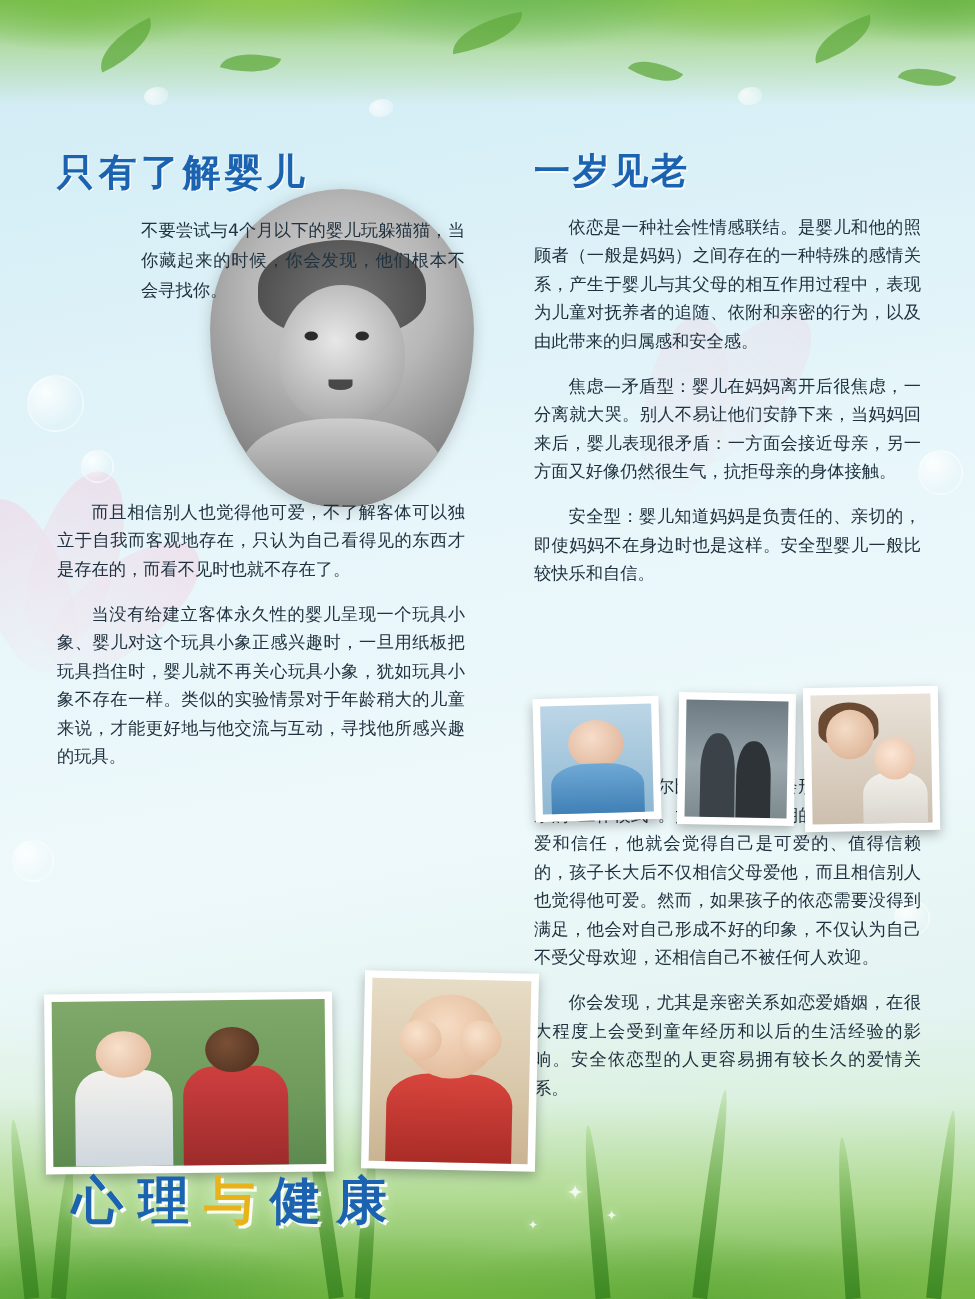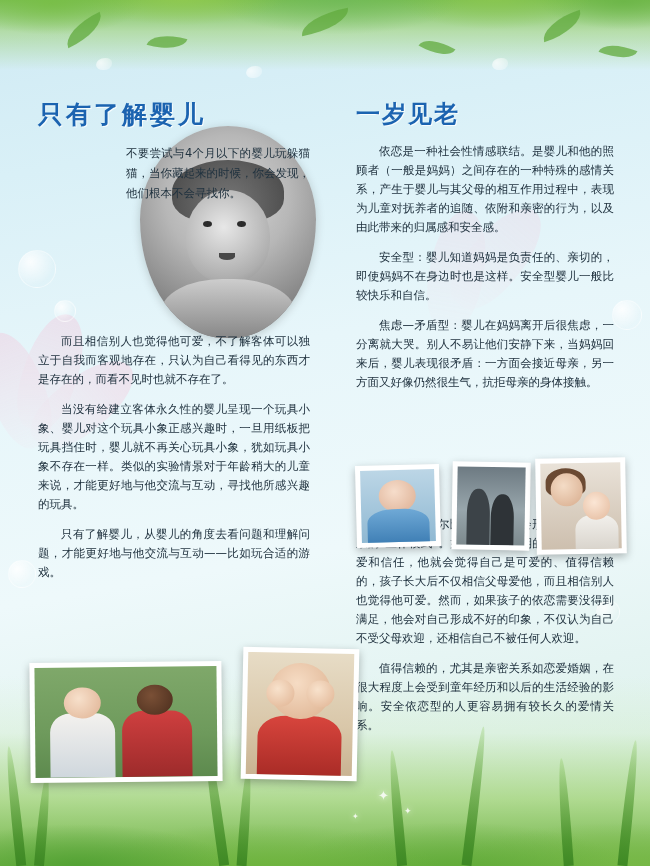--- a/index.html
+++ b/index.html
@@ -123,21 +123,21 @@
   p.para {
     margin: 0 0 11px 0;
     font-size: 11.5px;
     line-height: 19px;
     color: #20323f;
     text-align: justify;
     text-indent: 2em;
   }
   p.para.lead {
     text-indent: 0;
-    margin-left: 88px;
+    margin-left: 56px;
     line-height: 20px;
   }
 
   
   .portrait-wrap {
     position: absolute;
     left: 140px; top: 126px;
     width: 176px; height: 212px;
   }
   .portrait {
@@ -355,31 +355,30 @@
         <div class="body"></div>
       </div>
     </div>
 
     <div class="col-left">
       <h1 class="title">只有了解婴儿</h1>
       <p class="para lead">不要尝试与4个月以下的婴儿玩躲猫猫，当你藏起来的时候，你会发现，他们根本不会寻找你。</p>
       <div style="height:118px"></div>
       <p class="para">而且相信别人也觉得他可爱，不了解客体可以独立于自我而客观地存在，只认为自己看得见的东西才是存在的，而看不见时也就不存在了。</p>
       <p class="para">当没有给建立客体永久性的婴儿呈现一个玩具小象、婴儿对这个玩具小象正感兴趣时，一旦用纸板把玩具挡住时，婴儿就不再关心玩具小象，犹如玩具小象不存在一样。类似的实验情景对于年龄稍大的儿童来说，才能更好地与他交流与互动，寻找他所感兴趣的玩具。</p>
-      <p class="para">只有了解婴儿，从婴儿的角度去看问题和理解问题，才能更好地与他交流与互动——比如玩合适的游戏。</p>
     </div>
 
     <div class="col-right">
       <h1 class="title right">一岁见老</h1>
       <p class="para">依恋是一种社会性情感联结。是婴儿和他的照顾者（一般是妈妈）之间存在的一种特殊的感情关系，产生于婴儿与其父母的相互作用过程中，表现为儿童对抚养者的追随、依附和亲密的行为，以及由此带来的归属感和安全感。</p>
+      <p class="para">焦虑—矛盾型：婴儿在妈妈离开后很焦虑，一分离就大哭。别人不易让他们安静下来，当妈妈回来后，婴儿表现很矛盾：一方面会接近母亲，另一方面又好像仍然很生气，抗拒母亲的身体接触。</p>
       <p class="para">安全型：婴儿知道妈妈是负责任的、亲切的，即使妈妈不在身边时也是这样。安全型婴儿一般比较快乐和自信。</p>
-      <p class="para">焦虑—矛盾型：婴儿在妈妈离开后很焦虑，一分离就大哭。别人不易让他们安静下来，当妈妈回来后，婴儿表现很矛盾：一方面会接近母亲，另一方面又好像仍然很生气，抗拒母亲的身体接触。</p>
       <div style="height:112px"></div>
       <p class="para">心理学家鲍尔比认为，婴儿会形成一种人际关系的“工作模式”。如果孩子在早期的关系中体验到爱和信任，他就会觉得自己是可爱的、值得信赖的，孩子长大后不仅相信父母爱他，而且相信别人也觉得他可爱。然而，如果孩子的依恋需要没得到满足，他会对自己形成不好的印象，不仅认为自己不受父母欢迎，还相信自己不被任何人欢迎。</p>
-      <p class="para">值得信赖的，尤其是亲密关系如恋爱婚姻，在很大程度上会受到童年经历和以后的生活经验的影响。安全依恋型的人更容易拥有较长久的爱情关系。</p>
+      <p class="para">你会发现，尤其是亲密关系如恋爱婚姻，在很大程度上会受到童年经历和以后的生活经验的影响。安全依恋型的人更容易拥有较长久的爱情关系。</p>
     </div>
 
     <div class="photo" id="photo-baby-blue">
       <div class="inner">
         <div class="head"></div>
         <div class="shirt"></div>
       </div>
     </div>
 
     <div class="photo" id="photo-couple">
@@ -409,15 +408,18 @@
 
     <div class="photo" id="photo-peek">
       <div class="inner">
         <div class="pbody"></div>
         <div class="phead"></div>
         <div class="hand l"></div>
         <div class="hand r"></div>
       </div>
     </div>
 
+    <div class="bottom-title">
+      <span>心理</span><span class="accent">与</span><span>健康</span>
+    </div>
 
   </div>
 </div>
 
 </body></html>

